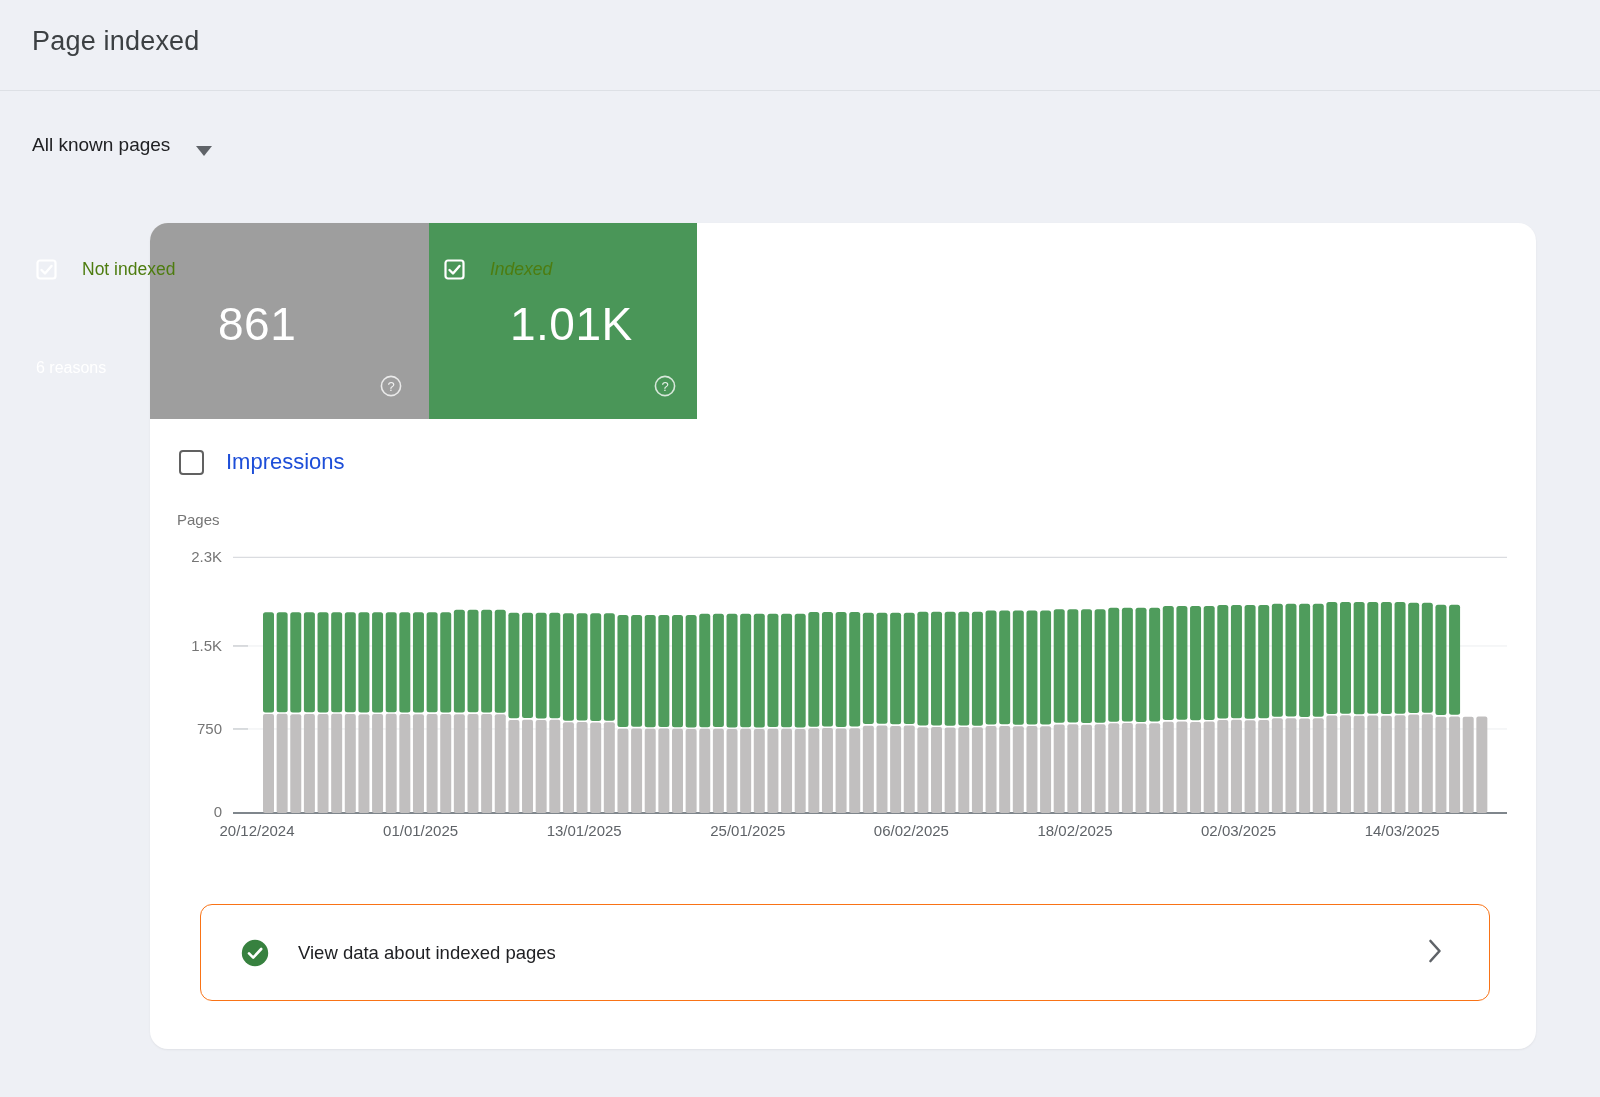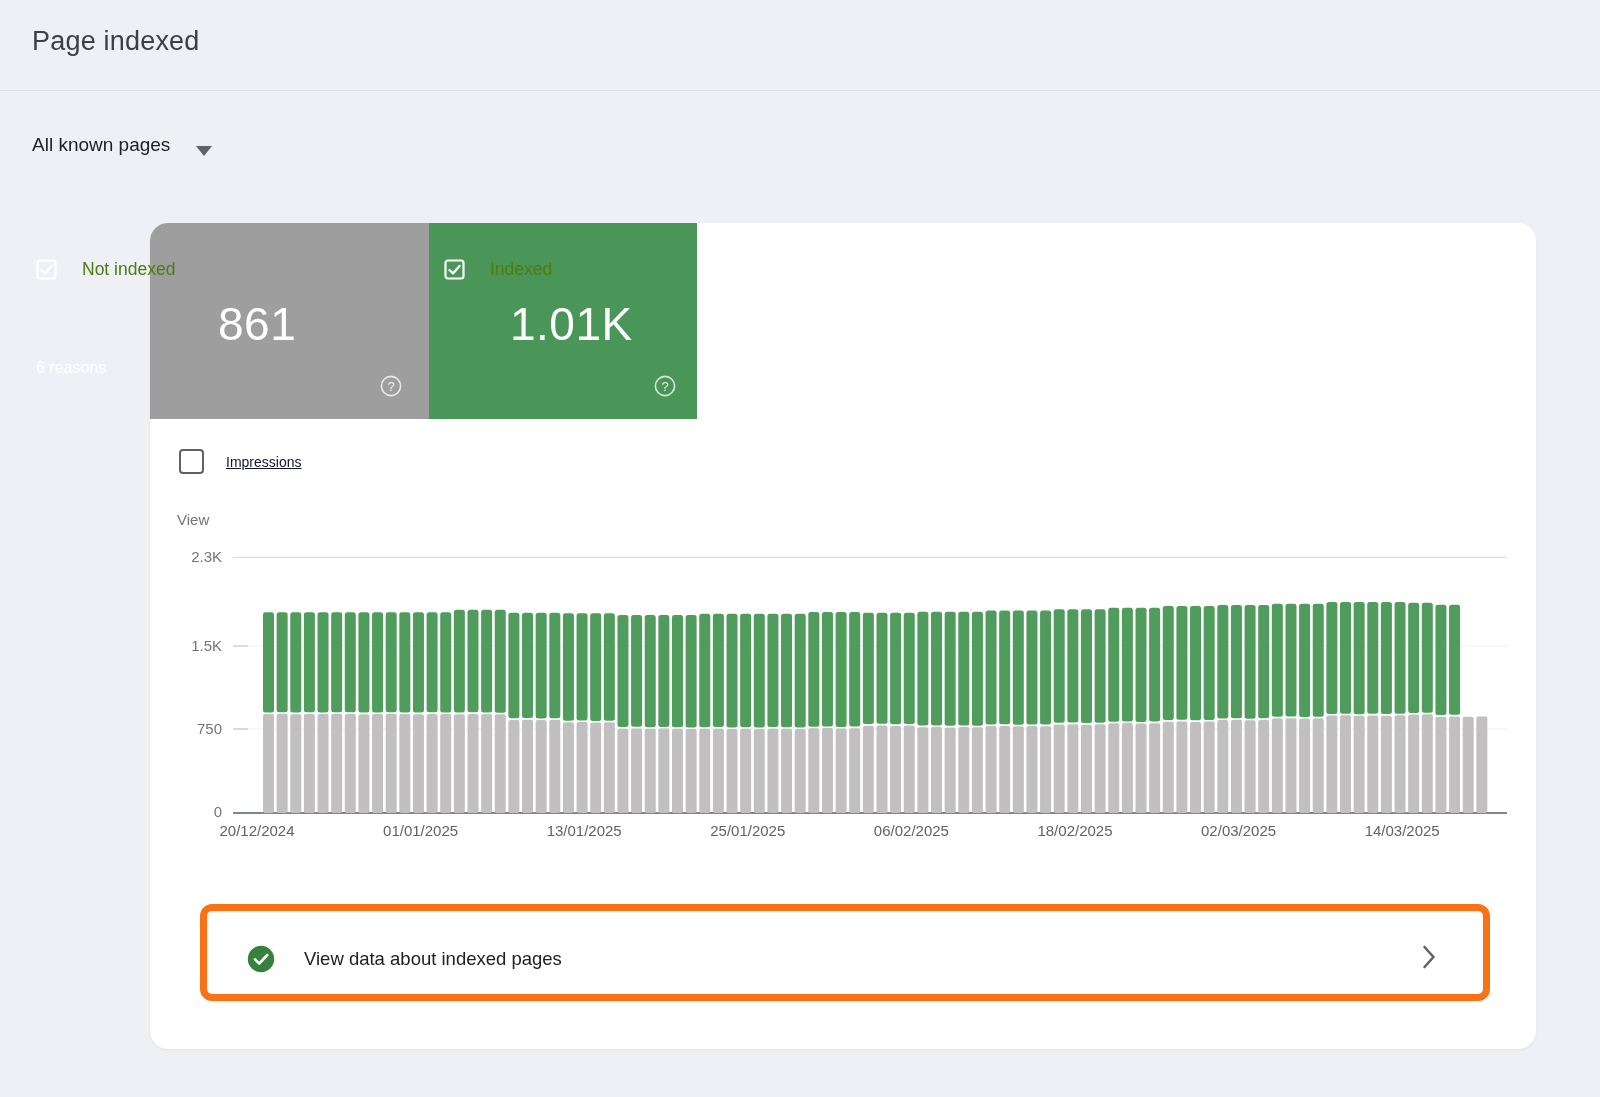--- a/index.html
+++ b/index.html
@@ -30,27 +30,27 @@
   .sum-head { position:absolute; left:36px; top:259px; display:flex; align-items:center; gap:13px; }
   .sum-head.green { left:444px; }
   .sum-label { font-size:17.5px; font-weight:500; color:#4d7c0f;margin-left:12px; }
   .sum-value { position:absolute; top:297px; font-size:46px; font-weight:400; color:#fff; letter-spacing:0.5px;margin-left:31px; }
   .sum-sub { position:absolute; left:36px; top:359px; font-size:16px; color:#fff; }
   .help-circle { position:absolute; width:22px; height:22px; cursor:pointer; }
 
   
   .impressions { left:179px; top:449px; display:flex; align-items:center; gap:22px; cursor:pointer; }
   .imp-box { width:25px; height:25px; border:2.5px solid #616161; border-radius:4px; background:#fff; }
-  .imp-label { font-size:14px; color:#0f172a;text-decoration:underline; }
+  .imp-label { font-size:22px; color:#1d4ed8; }
 
   
   .ylabel { left:177px; top:511px; font-size:15px; color:#757575; }
 
   
-  .footer-row { left:200px; top:904px; width:1290px; height:97px; background:#fff; border:7px solid #f97316; border-radius:12px; cursor:pointer; }
+  .footer-row { left:200px; top:904px; width:1290px; height:97px; background:#fff; border:1px solid #f97316; border-radius:12px; cursor:pointer; }
   .footer-inner { position:absolute; left:40px; top:0; height:95px; display:flex; align-items:center; gap:29px; }
   .footer-label { font-size:18.5px; color:#202124; }
   .chevron { position:absolute; right:47px; top:33px; }
 
   svg.chart { position:absolute; left:0; top:0; width:1600px; height:1097px; }
   text.ytick { font-family:"Liberation Sans","DejaVu Sans",sans-serif; font-size:15px; fill:#757575; }
   text.xtick { font-family:"Liberation Sans","DejaVu Sans",sans-serif; font-size:15px; fill:#5f6368; }
 </style>
 </head>
 <body>
@@ -276,39 +276,39 @@
   </svg>
   <span class="sum-label">Not indexed</span>
 </div>
 <div class="abs sum-value" style="left:187px;">861</div>
 <div class="abs sum-sub">6 reasons</div>
 <svg class="help-circle" style="left:380px; top:375px;" viewBox="0 0 22 22">
   <circle cx="11" cy="11" r="9.6" fill="none" stroke="rgba(255,255,255,0.78)" stroke-width="1.6"></circle>
   <text x="11" y="15.6" text-anchor="middle" font-size="13" fill="rgba(255,255,255,0.85)" font-family="Liberation Sans, sans-serif">?</text>
 </svg>
 
-<div class="sum-head green" style="pointer-events:none;">
+<div class="sum-head green" style="pointer-events:none;font-style:italic;">
   <svg width="21" height="21" viewBox="0 0 21 21">
     <rect x="1.5" y="1.5" width="18" height="18" rx="2.5" fill="none" stroke="#ffffff" stroke-width="2.2"></rect>
     <path d="M5.5 11 L9 14.5 L15.5 7" fill="none" stroke="#ffffff" stroke-width="2.4" stroke-linecap="round" stroke-linejoin="round"></path>
   </svg>
   <span class="sum-label">Indexed</span>
 </div>
 <div class="abs sum-value" style="left:479px;">1.01K</div>
 <svg class="help-circle" style="left:654px; top:375px;" viewBox="0 0 22 22">
   <circle cx="11" cy="11" r="9.6" fill="none" stroke="rgba(255,255,255,0.78)" stroke-width="1.6"></circle>
   <text x="11" y="15.6" text-anchor="middle" font-size="13" fill="rgba(255,255,255,0.85)" font-family="Liberation Sans, sans-serif">?</text>
 </svg>
 
 <div class="abs impressions">
   <span class="imp-box"></span>
   <span class="imp-label">Impressions</span>
 </div>
 
-<div class="abs ylabel">View</div>
+<div class="abs ylabel">Pages</div>
 
 <div class="abs footer-row">
   <div class="footer-inner">
     <svg width="28" height="28" viewBox="0 0 28 28">
       <circle cx="14" cy="14" r="13.2" fill="#37813f"></circle>
       <path d="M8 14.4 L12.2 18.6 L20.2 10" fill="none" stroke="#ffffff" stroke-width="2.6" stroke-linecap="round" stroke-linejoin="round"></path>
     </svg>
     <span class="footer-label">View data about indexed pages</span>
   </div>
   <svg class="chevron" width="14" height="26" viewBox="0 0 14 26">

